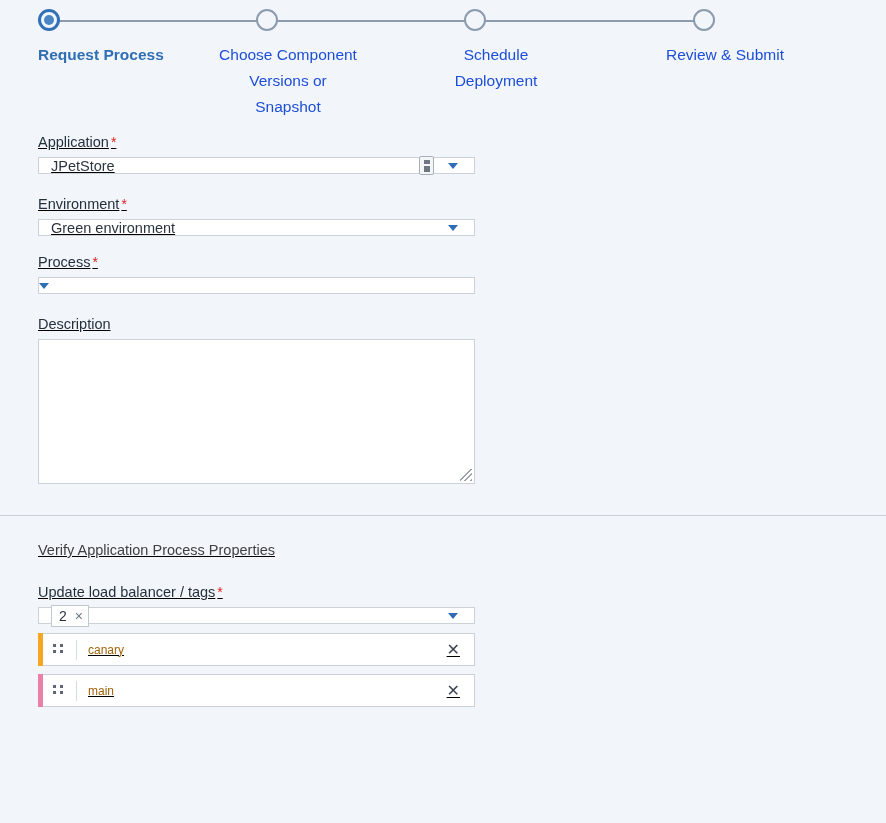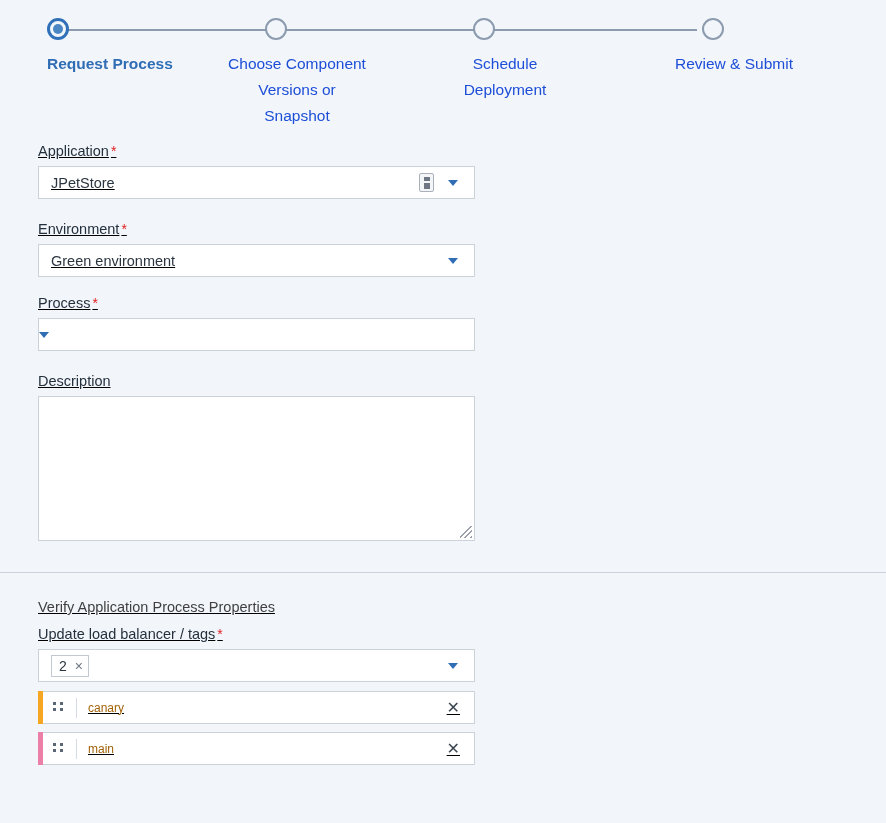--- a/index.html
+++ b/index.html
@@ -17,21 +17,21 @@
     position: relative;
     width: 886px;
     height: 823px;
     background: #f2f6fb;
   }
 
   
   .stepper {
     position: relative;
     padding: 16px;
-    margin: 9px;
+    margin: 0;
     height: 100px;
   }
   .stepper-track {
     position: absolute;
     left: 52px;
     right: 180px;
     top: 20px;
     height: 2px;
     background: #8c9bae;
   }
@@ -111,21 +111,21 @@
   }
   .req {
     color: #e02020;
     font-size: 14px;
     margin-left: 2px;
   }
 
   .control {
     position: relative;
     width: 437px;
-    height: 33px;
+    height: 17px;
     background: #ffffff;
     border: 1px solid #ccd2da;
     display: flex;
     align-items: center;
   }
   .control .value {
     font-size: 14.5px;
     color: #2b3540;
     padding-left: 12px;
     flex: 1;
@@ -353,21 +353,21 @@
       <div class="textarea-box">
         <span class="resize-grip"></span>
       </div>
     </div>
 
     <div style="height:31px;"></div>
     <div class="divider"></div>
 
     <div class="section-title" style="margin-top:26px;">Verify Application Process Properties</div>
 
-    <div class="field" style="margin-top:11px;">
+    <div class="field" style="margin-top:26px;">
       <label class="field-label"><span>Update load balancer / tags</span><span class="req">*</span></label>
       <div class="control">
         <span class="value" style="padding-left:0;">
           <span class="chip">
               <span>2</span>
               <span class="chip-x">×</span>
             </span>
         </span>
         <span class="caret"></span>
       </div>

